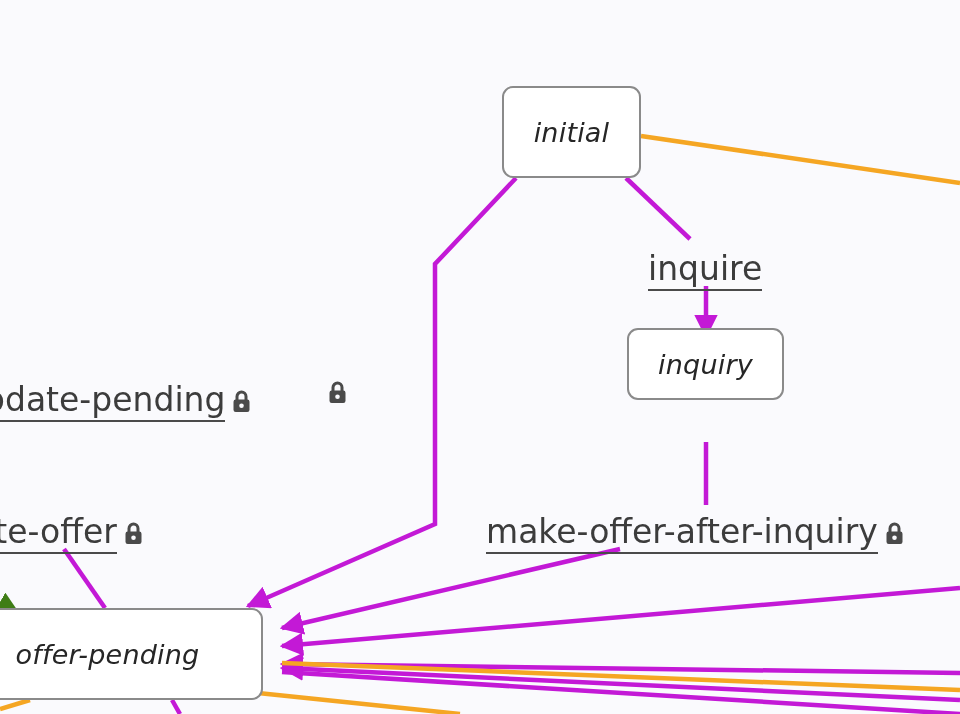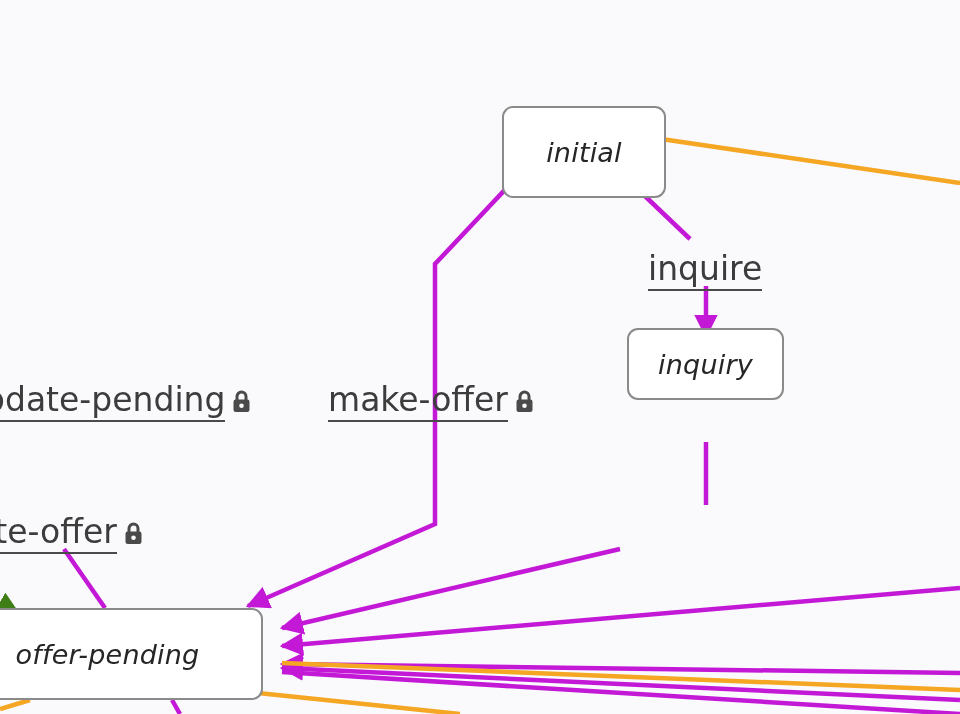--- a/index.html
+++ b/index.html
@@ -114,21 +114,21 @@
     <path d="M 172 700 L 180 714" fill="none" stroke="#c319d6" stroke-width="4.5"></path>
 
     <path d="M 0 603 L 18 613" fill="none" stroke="#3f7d16" stroke-width="4.5" marker-end="url(#arrow-green)"></path>
     <path d="M 0 678 L 16 672" fill="none" stroke="#3f7d16" stroke-width="4.5"></path>
 
     <path d="M 0 628 L 18 634" fill="none" stroke="#f5a623" stroke-width="4.5" marker-end="url(#arrow-orange)"></path>
     <path d="M 0 668 L 18 666" fill="none" stroke="#f5a623" stroke-width="4.5"></path>
     <path d="M 0 709 L 30 700" fill="none" stroke="#f5a623" stroke-width="4.5"></path>
   </svg>
 
-  <div class="node" style="left:502px; top:86px; width:164px; height:92px;margin-top:20px;">
+  <div class="node" style="left:502px; top:86px; width:139px; height:92px;">
     <span class="node-label">initial</span>
   </div>
 
   <div class="node" style="left:627px; top:328px; width:157px; height:72px;">
     <span class="node-label">inquiry</span>
   </div>
 
   <div class="node" style="left:-48px; top:608px; width:311px; height:92px;">
     <span class="node-label">offer-pending</span>
   </div>
@@ -138,21 +138,20 @@
     <span class="lock-icon">
       <svg viewBox="0 0 19 23" width="19" height="23" xmlns="http://www.w3.org/2000/svg">
         <path d="M5 10 V6.5 A4.5 4.5 0 0 1 14 6.5 V10" fill="none" stroke="#4a4a4a" stroke-width="3"></path>
         <rect x="1.5" y="9.5" width="16" height="12.5" rx="2.2" fill="#4a4a4a"></rect>
         <circle cx="9.5" cy="15.8" r="2.3" fill="#fafafd"></circle>
       </svg>
     </span>
   </div>
 
   <div class="edge-label" style="left:328px; top:381px;">
-    <span class="edge-label-text">make-offer</span>
     <span class="lock-icon">
       <svg viewBox="0 0 19 23" width="19" height="23" xmlns="http://www.w3.org/2000/svg">
         <path d="M5 10 V6.5 A4.5 4.5 0 0 1 14 6.5 V10" fill="none" stroke="#4a4a4a" stroke-width="3"></path>
         <rect x="1.5" y="9.5" width="16" height="12.5" rx="2.2" fill="#4a4a4a"></rect>
         <circle cx="9.5" cy="15.8" r="2.3" fill="#fafafd"></circle>
       </svg>
     </span>
   </div>
 
   <div class="edge-label" style="left:648px; top:250px;">
@@ -163,14 +162,24 @@
     <span class="edge-label-text">ate-offer</span>
     <span class="lock-icon">
       <svg viewBox="0 0 19 23" width="19" height="23" xmlns="http://www.w3.org/2000/svg">
         <path d="M5 10 V6.5 A4.5 4.5 0 0 1 14 6.5 V10" fill="none" stroke="#4a4a4a" stroke-width="3"></path>
         <rect x="1.5" y="9.5" width="16" height="12.5" rx="2.2" fill="#4a4a4a"></rect>
         <circle cx="9.5" cy="15.8" r="2.3" fill="#fafafd"></circle>
       </svg>
     </span>
   </div>
 
+  <div class="edge-label" style="left:486px; top:513px;">
+    <span class="edge-label-text">make-offer-after-inquiry</span>
+    <span class="lock-icon">
+      <svg viewBox="0 0 19 23" width="19" height="23" xmlns="http://www.w3.org/2000/svg">
+        <path d="M5 10 V6.5 A4.5 4.5 0 0 1 14 6.5 V10" fill="none" stroke="#4a4a4a" stroke-width="3"></path>
+        <rect x="1.5" y="9.5" width="16" height="12.5" rx="2.2" fill="#4a4a4a"></rect>
+        <circle cx="9.5" cy="15.8" r="2.3" fill="#fafafd"></circle>
+      </svg>
+    </span>
+  </div>
 
 </div>
 
 </body></html>

